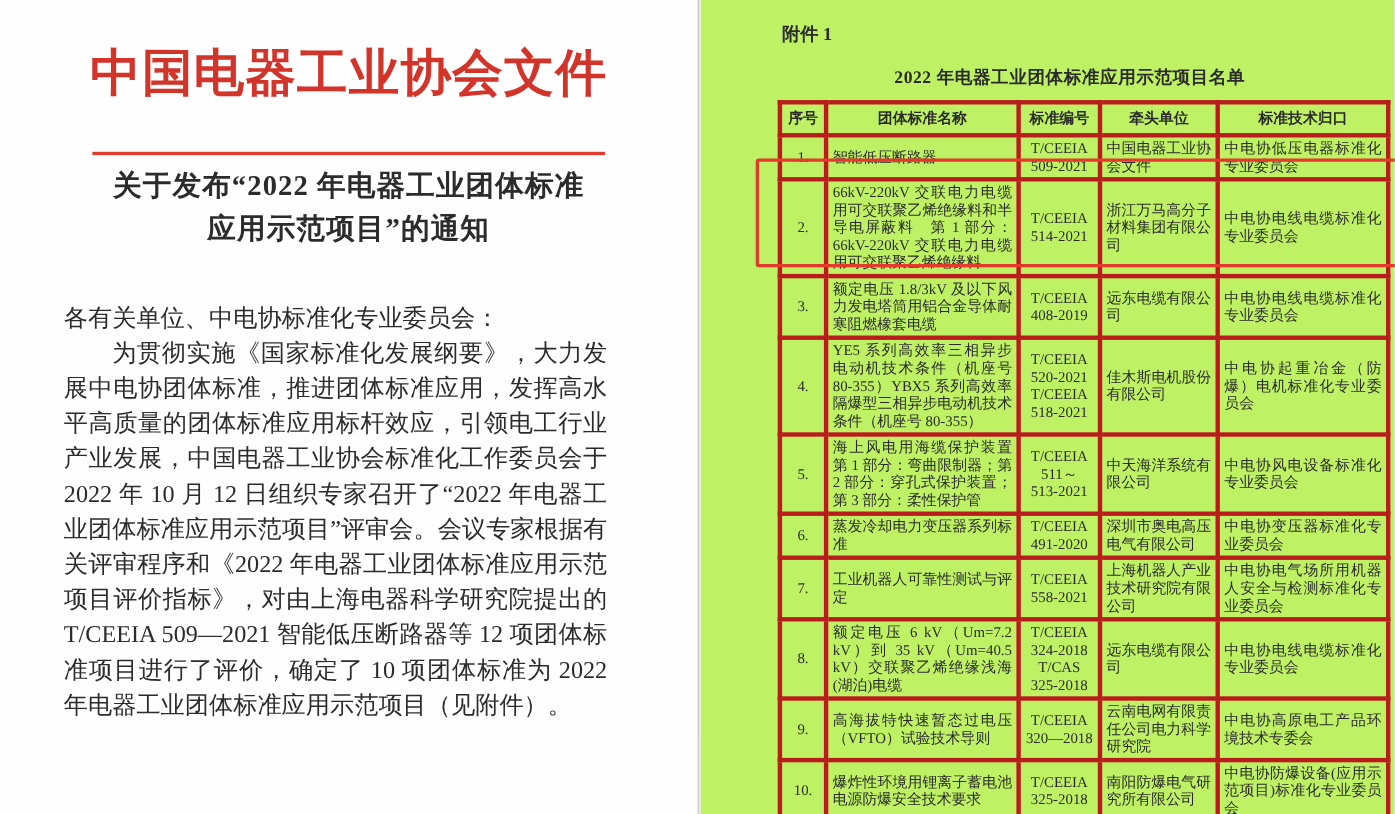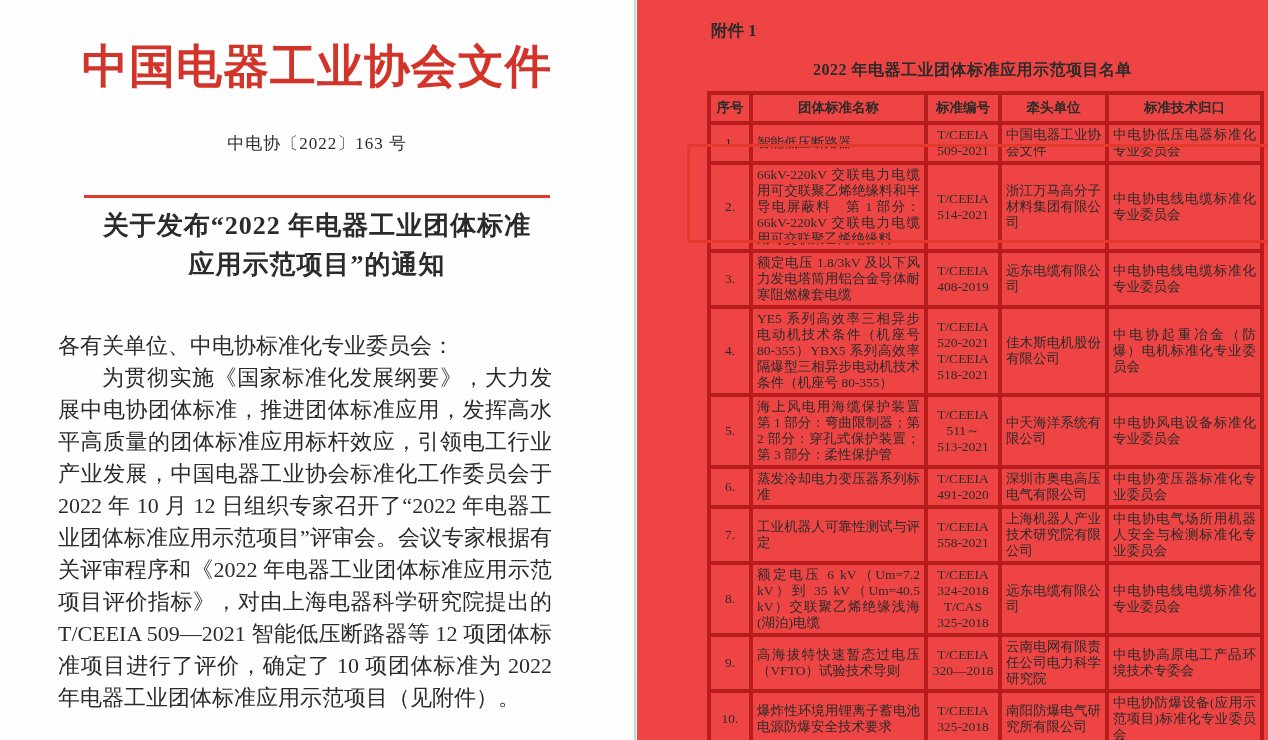--- a/index.html
+++ b/index.html
@@ -55,21 +55,21 @@
   
   .page-divider {
     position: absolute; left: 634px; top: 0;
     width: 2px; height: 740px;
     background: #d4d4d4;
   }
 
   
   .page-right {
     position: absolute; left: 637px; top: 0; width: 631px; height: 740px;
-    background: #ef4444;
+    background: #bef264;
   }
   .attachment-label {
     margin: 20px 0 0 74px;
     font-size: 16.5px; font-weight: 700;
   }
   .table-title {
     margin: 18px 0 10px 0;
     width: 631px;
     text-align: center;
     font-size: 16px; font-weight: 700;
@@ -109,21 +109,20 @@
     box-sizing: border-box;
   }
 </style>
 </head>
 <body>
 
 <div class="canvas">
 
   <div class="page-left">
     <div class="masthead">中国电器工业协会文件</div>
-    <div class="doc-number">中电协〔2022〕163 号</div>
     <div class="red-rule"></div>
     <div class="notice-title">
       <div>关于发布“2022 年电器工业团体标准</div>
       <div>应用示范项目”的通知</div>
     </div>
     <div class="letter-body">
       <p class="salutation">各有关单位、中电协标准化专业委员会：</p>
       <p class="para">为贯彻实施《国家标准化发展纲要》，大力发展中电协团体标准，推进团体标准应用，发挥高水平高质量的团体标准应用标杆效应，引领电工行业产业发展，中国电器工业协会标准化工作委员会于 2022 年 10 月 12 日组织专家召开了“2022 年电器工业团体标准应用示范项目”评审会。会议专家根据有关评审程序和《2022 年电器工业团体标准应用示范项目评价指标》，对由上海电器科学研究院提出的 T/CEEIA 509—2021 智能低压断路器等 12 项团体标准项目进行了评价，确定了 10 项团体标准为 2022 年电器工业团体标准应用示范项目（见附件）。</p>
     </div>
   </div>

